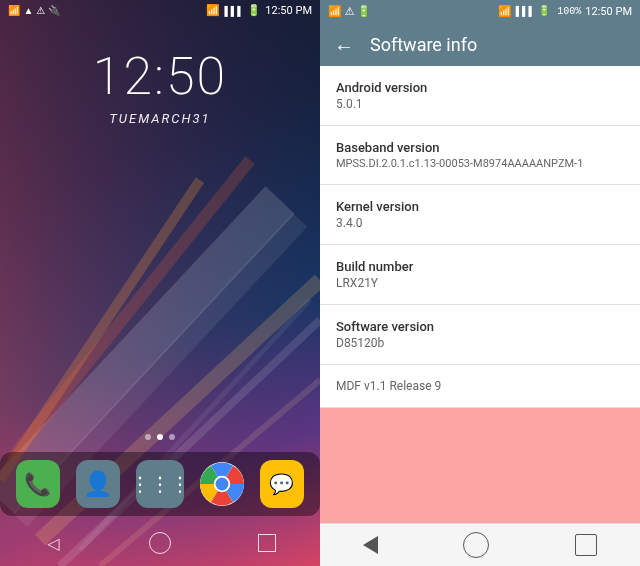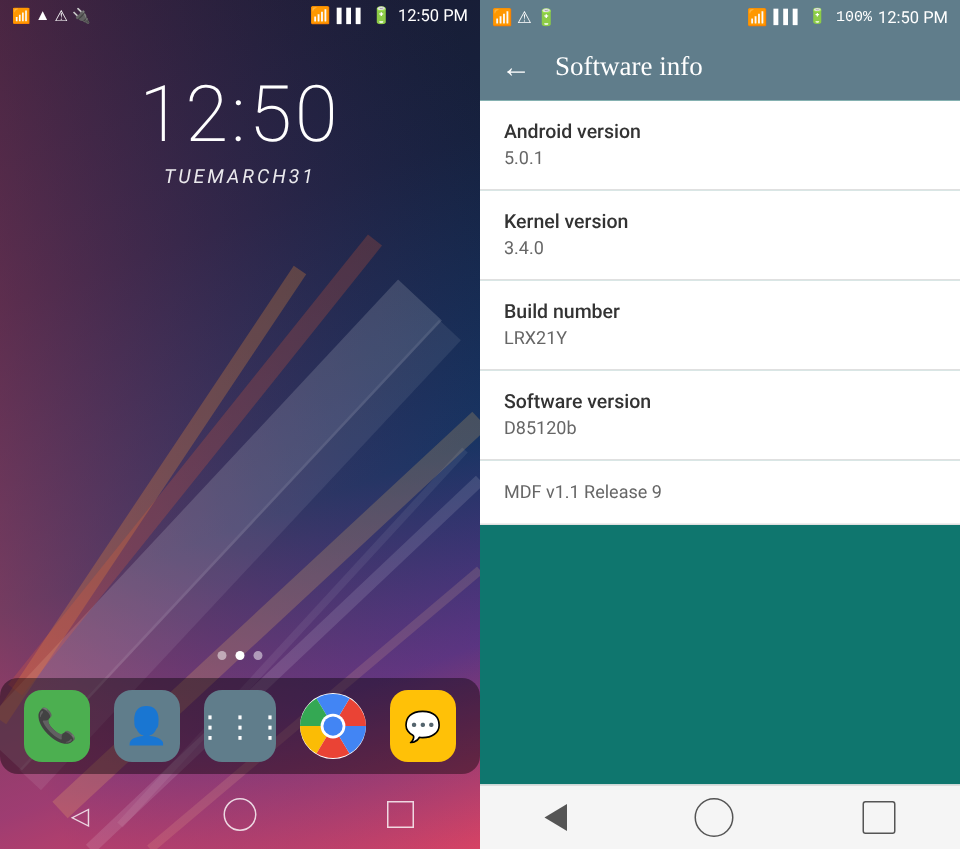--- a/index.html
+++ b/index.html
@@ -175,28 +175,27 @@
     }
 
     .back-arrow {
       font-size: 20px;
       cursor: pointer;
     }
 
     .header-title {
       font-size: 18px;
       font-weight: 400;
-      font-family: Liberation Serif, serif;
     }
 
     .info-list {
       flex: 1;
       overflow-y: auto;
       padding: 0;
-      background: #0f766e;
+      background: #fca5a5;
     }
 
     .info-item {
       padding: 14px 16px;
       border-bottom: 1px solid #e0e0e0;
       background: white;
     }
 
     .info-label {
       font-size: 13px;
@@ -343,20 +342,24 @@
     <span class="header-title">Software info</span>
   </div>
 
   <div class="info-list">
 
     <div class="info-item">
       <div class="info-label">Android version</div>
       <div class="info-value">5.0.1</div>
     </div>
 
+    <div class="info-item">
+      <div class="info-label">Baseband version</div>
+      <div class="info-value" style="font-size:11px;word-break:break-all;">MPSS.DI.2.0.1.c1.13-00053-M8974AAAAANPZM-1</div>
+    </div>
 
     <div class="info-item">
       <div class="info-label">Kernel version</div>
       <div class="info-value">3.4.0</div>
     </div>
 
     <div class="info-item">
       <div class="info-label">Build number</div>
       <div class="info-value">LRX21Y</div>
     </div>

